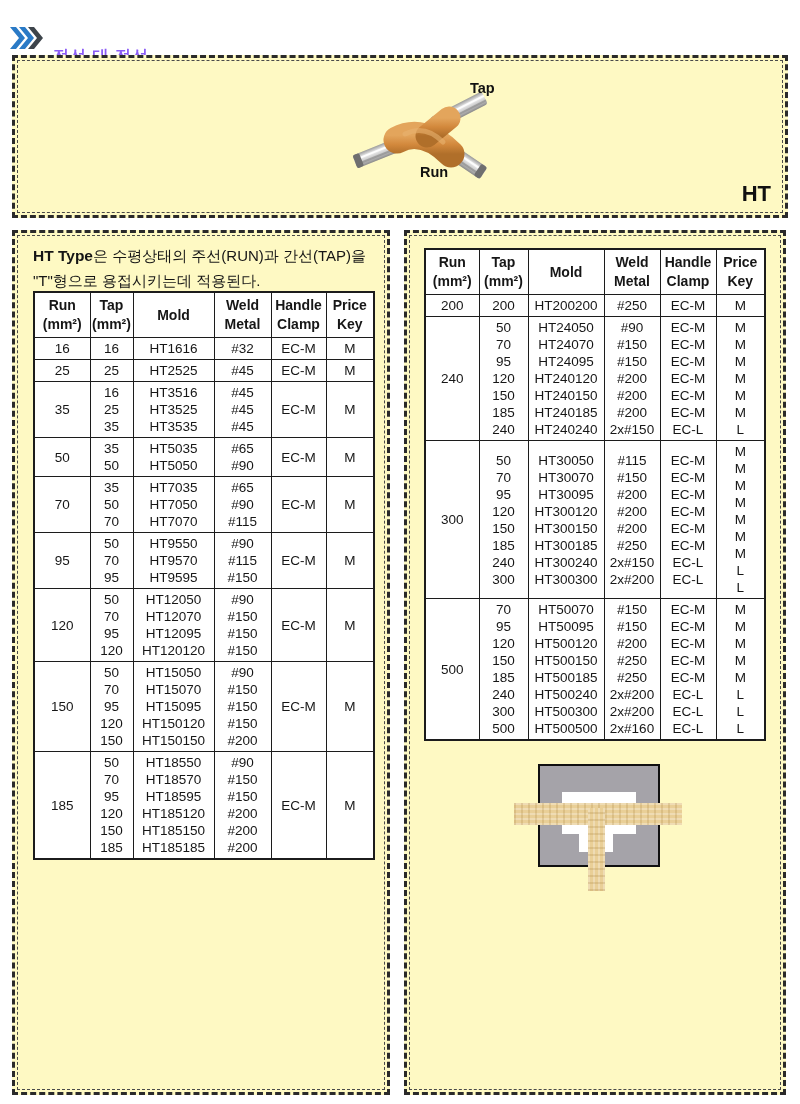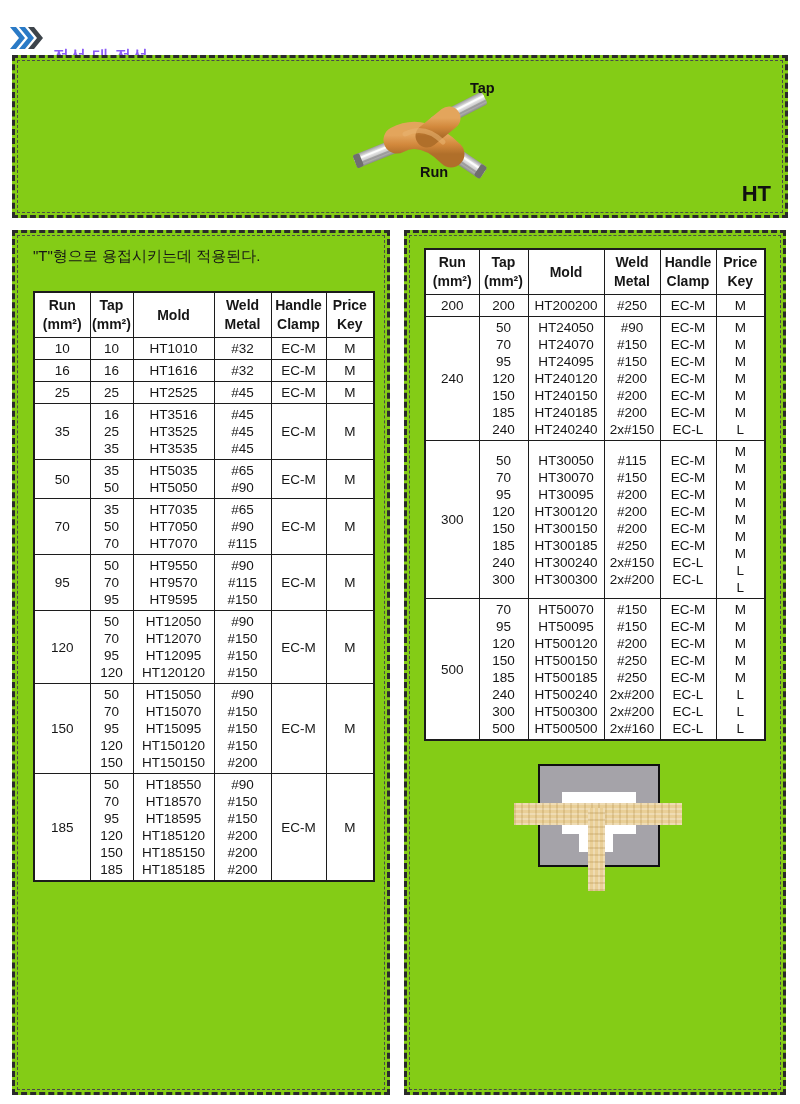--- a/index.html
+++ b/index.html
@@ -11,21 +11,21 @@
   }
 
   
   .title-row {
     position: absolute; left: 10px; top: 8px;
     display: flex; align-items: center; gap: 7px;
   }
   .title-row h1 { font-size: 16px; font-weight: bold; letter-spacing: 1px; color: #8b5cf6; margin-top: 38px; }
 
   
-  .panel { position: absolute; border: 3px dashed #2a2a2a; background: #84cc16; }
+  .panel { position: absolute; border: 3px dashed #2a2a2a; background: #fef9c3; }
   .panel-inner {
     position: absolute; left: 2px; top: 2px; right: 2px; bottom: 2px;
     border: 1px dashed #4a4a4a;
   }
   .top-box     { left: 12px;  top: 55px;  width: 776px; height: 163px; }
   .left-panel  { left: 12px;  top: 230px; width: 378px; height: 865px; }
   .right-panel { left: 404px; top: 230px; width: 382px; height: 865px; }
 
   
   .connector-svg { position: absolute; left: 330px; top: 22px; }
@@ -142,20 +142,21 @@
   </svg>
 
   <div class="img-label tap-label">Tap</div>
   <div class="img-label run-label">Run</div>
   <div class="ht-code">HT</div>
 </div>
 
 <div class="panel left-panel">
   <div class="panel-inner"></div>
   <div class="intro">
+    <div><b>HT Type</b><span>은 수평상태의 주선(RUN)과 간선(TAP)을</span></div>
     <div>"T"형으로 용접시키는데 적용된다.</div>
   </div>
   <table id="left-table">
       <colgroup>
         <col style="width: 56px;">
         <col style="width: 43px;">
         <col style="width: 81px;">
         <col style="width: 57px;">
         <col style="width: 55px;">
         <col style="width: 48px;">
@@ -183,40 +184,20 @@
           </th>
           <th>
             <div>Price</div>
             <div>Key</div>
           </th>
         </tr>
       </thead>
       <tbody>
         <tr>
           <td>
-            <div>10</div>
-          </td>
-          <td>
-            <div>10</div>
-          </td>
-          <td>
-            <div>HT1010</div>
-          </td>
-          <td>
-            <div>#32</div>
-          </td>
-          <td>
-            <div>EC-M</div>
-          </td>
-          <td>
-            <div>M</div>
-          </td>
-        </tr>
-        <tr>
-          <td>
             <div>16</div>
           </td>
           <td>
             <div>16</div>
           </td>
           <td>
             <div>HT1616</div>
           </td>
           <td>
             <div>#32</div>

